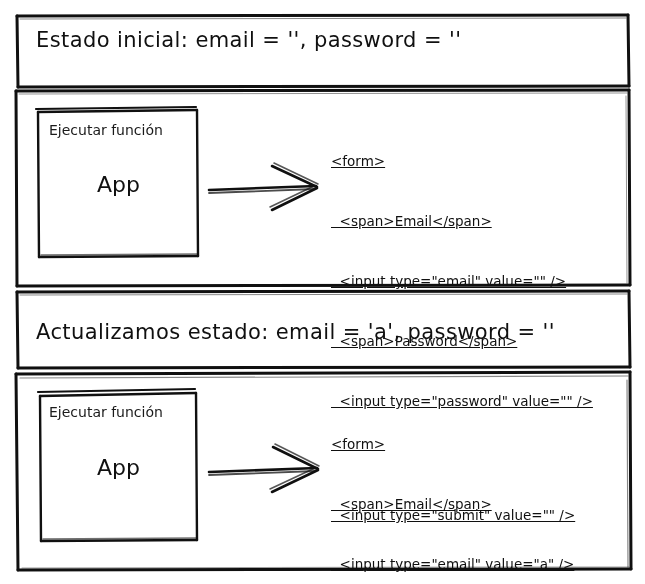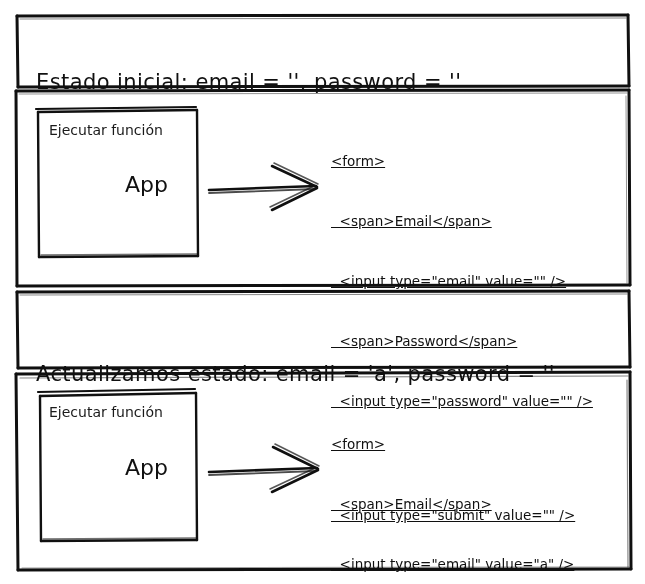--- a/index.html
+++ b/index.html
@@ -35,39 +35,37 @@
 
   
   .abs { position: absolute; }
 
   .state-heading {
     font-family: "DejaVu Sans", sans-serif;
     font-size: 21px;
     letter-spacing: 0.4px;
     color: #101010;
     white-space: nowrap;
-    margin-top: 42px;
   }
 
   #state-heading-initial { left: 36px; top: 28px; }
   #state-heading-updated { left: 36px; top: 320px; }
 
   .box-caption {
     font-size: 14px;
     color: #1a1a1a;
     white-space: nowrap;
   }
   #app-caption-1 { left: 49px; top: 122px; }
   #app-caption-2 { left: 49px; top: 404px; }
 
   .box-title {
     font-size: 22px;
     color: #101010;
     white-space: nowrap;
-    margin-left: 28px;
   }
   #app-title-1 { left: 97px; top: 172px; }
   #app-title-2 { left: 97px; top: 455px; }
 
   .code-block {
     font-family: "DejaVu Sans", sans-serif;
     font-size: 13.5px;
     line-height: 20px;
     color: #101010;
     white-space: pre;

